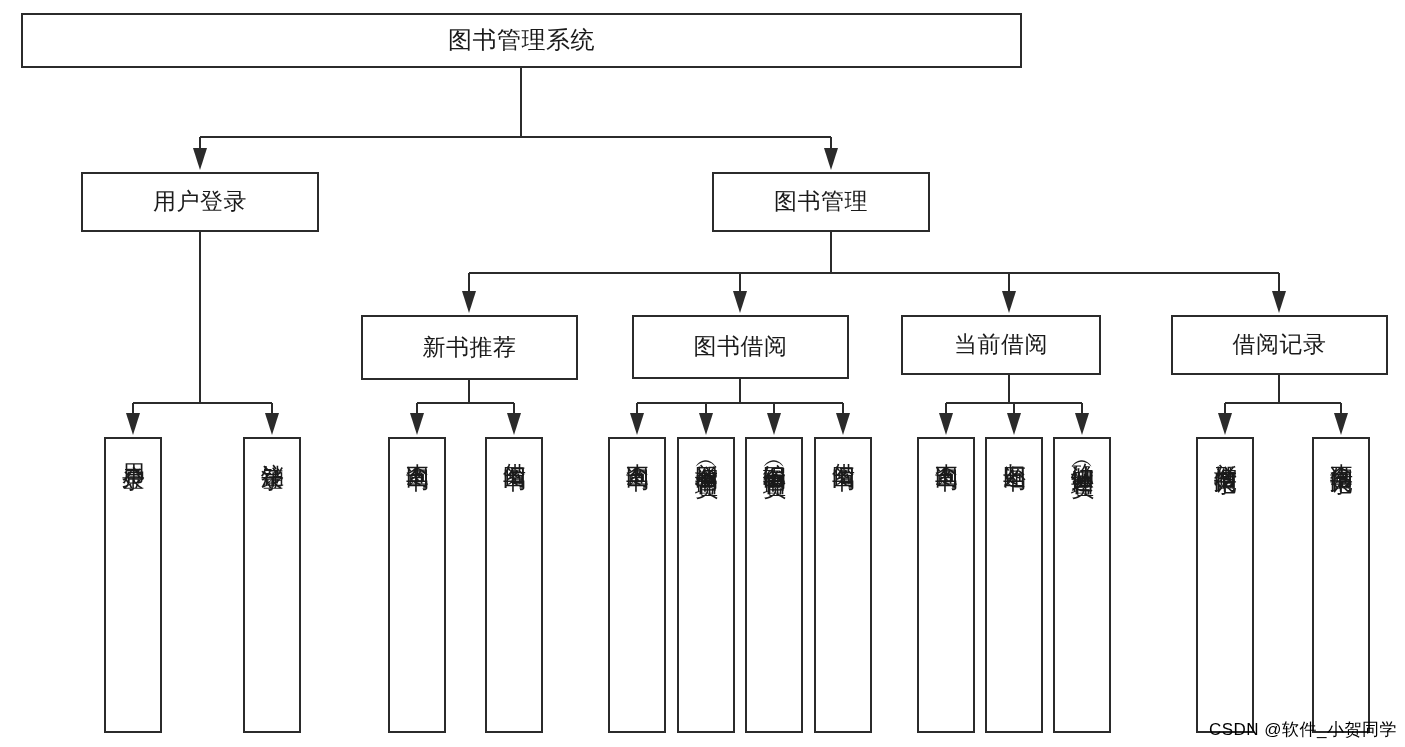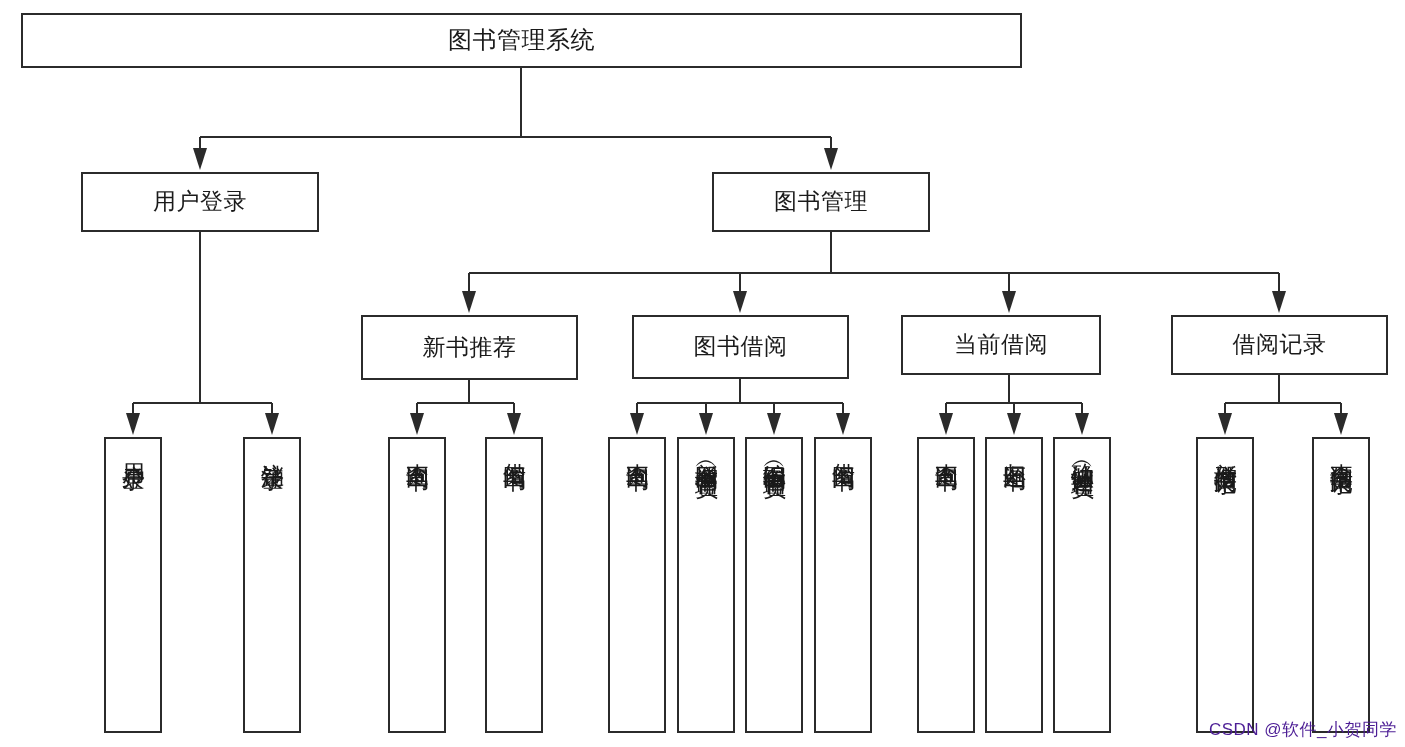--- a/index.html
+++ b/index.html
@@ -56,21 +56,21 @@
     font-size: 23px;
     line-height: 1.12;
     letter-spacing: 2px;
     white-space: nowrap;
   }
   .watermark {
     position: absolute;
     right: 8px;
     bottom: 6px;
     font-size: 17px;
-    color: #4c1d95;
+    color: #000000;
     letter-spacing: 0.5px;
     white-space: nowrap;
     font-family: "Liberation Sans", "DejaVu Sans", sans-serif;
   }
 </style>
 </head>
 <body>
 
 <div id="canvas">
 

